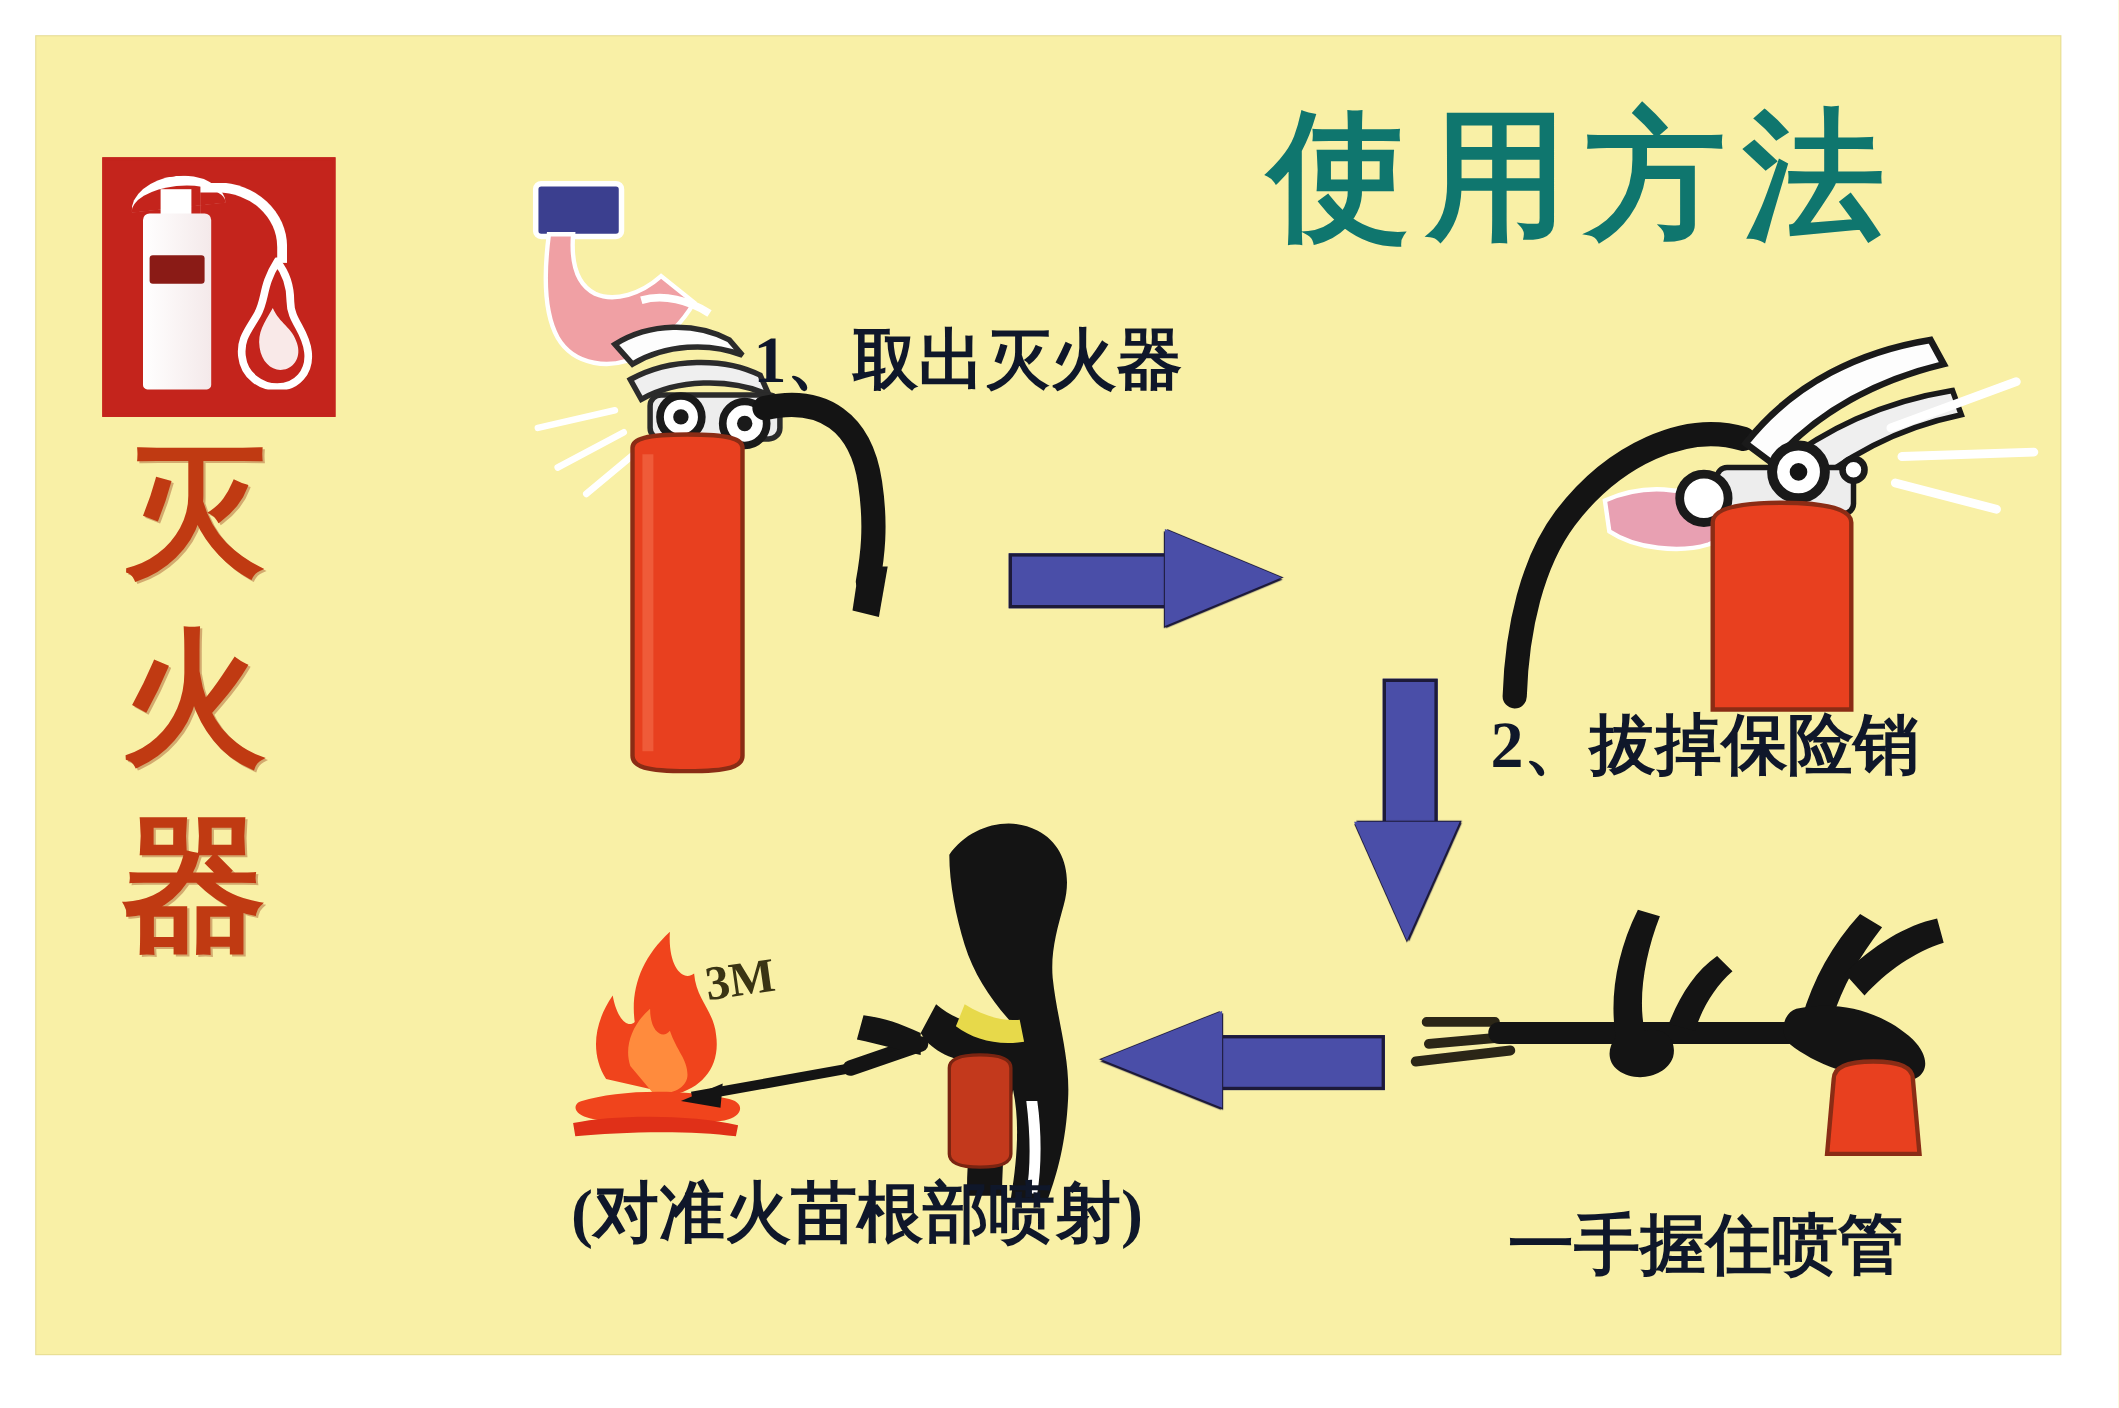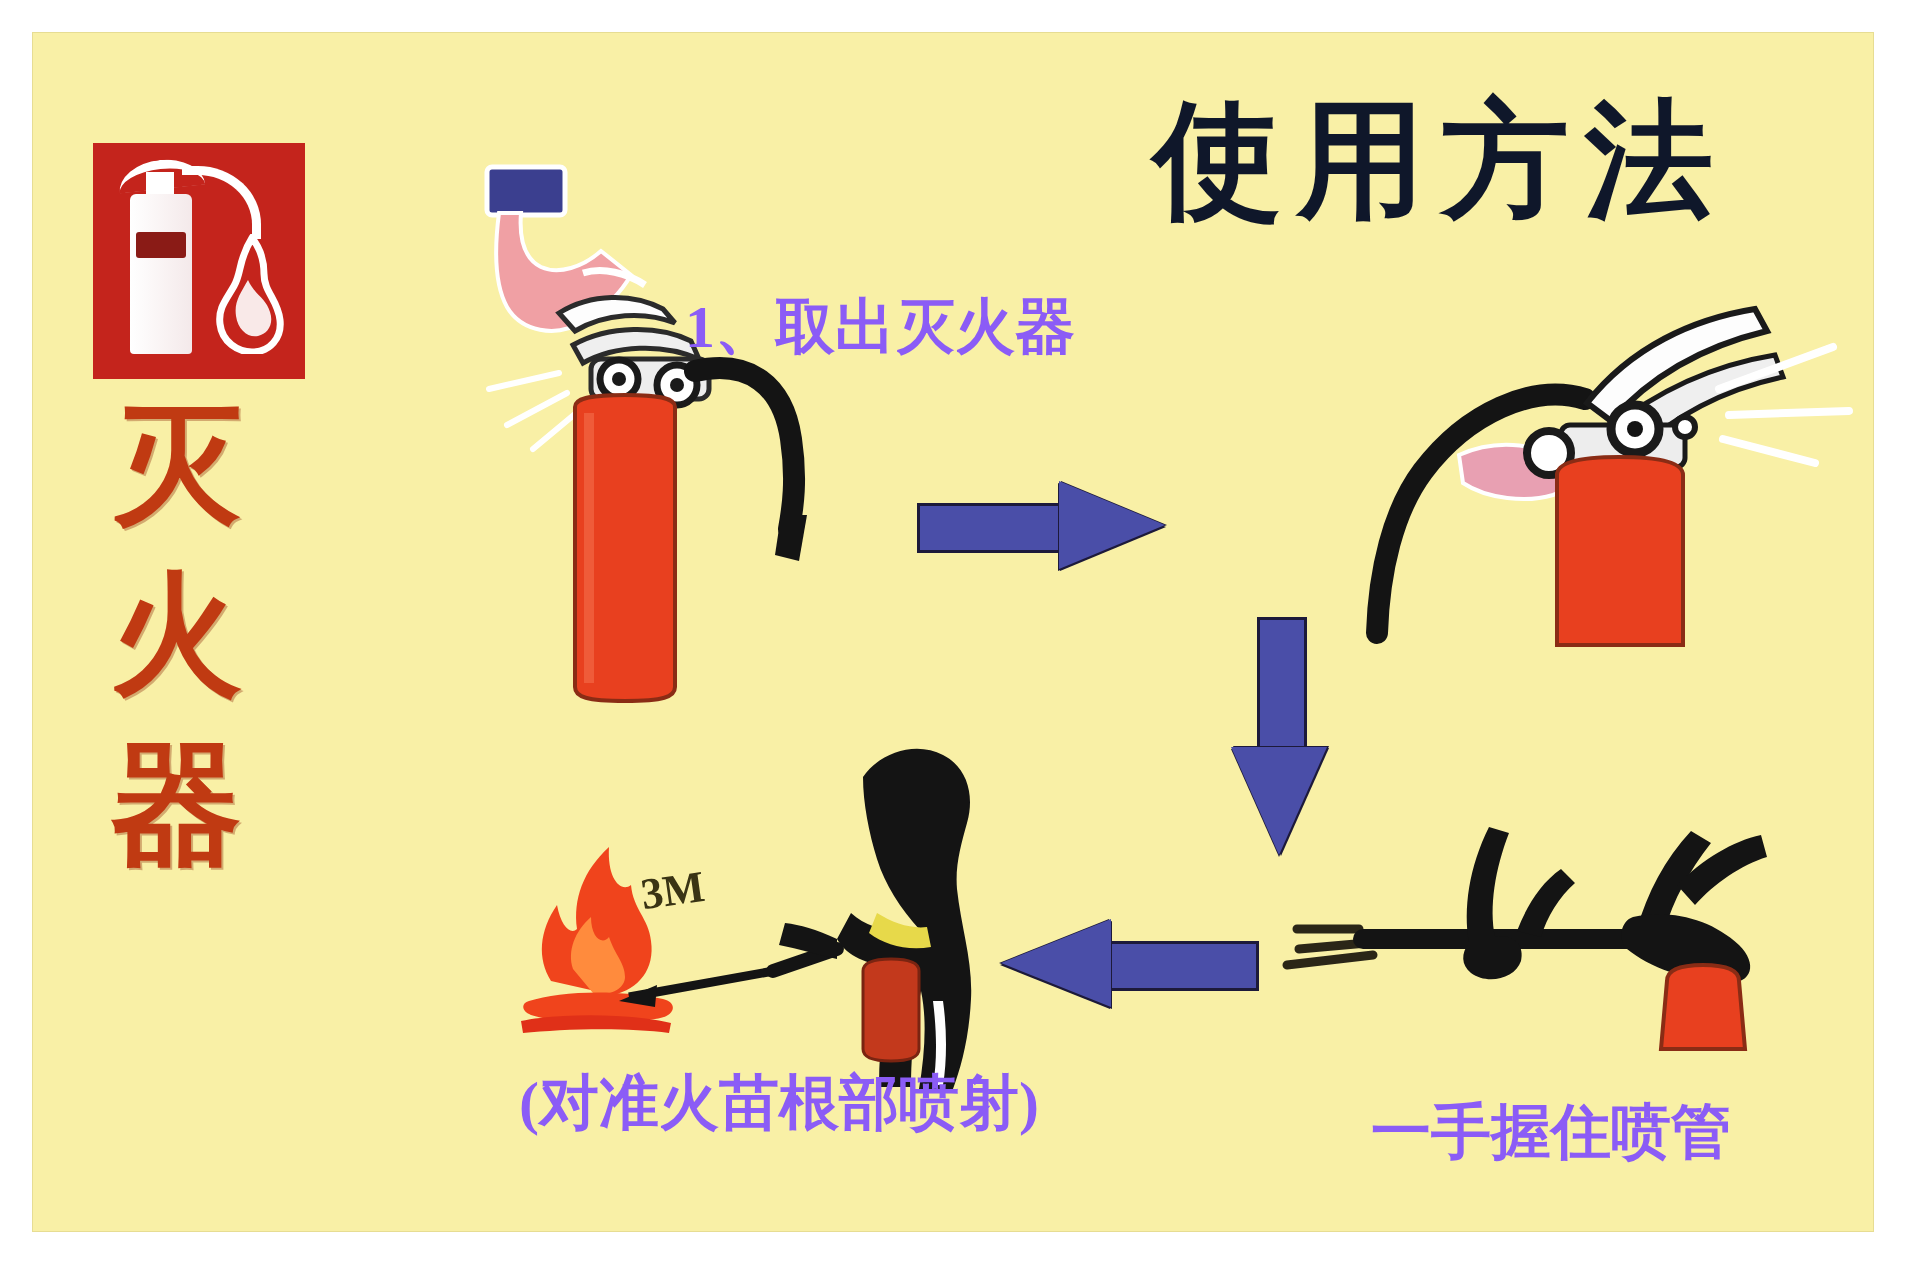--- a/index.html
+++ b/index.html
@@ -74,31 +74,31 @@
     letter-spacing:0;
     font-family:"Liberation Serif", serif;
     text-shadow:2px 2px 0 rgba(140,40,10,.35);
   }
   .vtitle span{display:block;}
 
   
   .heading{
     position:absolute; left:1120px; top:62px;
     font-size:128px; line-height:132px;
-    color:#0f172a;
+    color:#0f766e;
     font-weight:bold;
     letter-spacing:16px;
     white-space:nowrap;
     font-family:"Liberation Serif", serif;
   }
 
   
   .cap{
     position:absolute;
-    color:#8b5cf6;
+    color:#0f172a;
     font-size:60px;
     line-height:72px;
     font-weight:bold;
     white-space:nowrap;
     font-family:"Liberation Serif", serif;
   }
   #cap1{left:652px; top:258px;}
   #cap2{left:1322px; top:608px;}
   #cap3{left:1242px; top:1024px;}
   #cap3 .l2{display:block;margin-left:96px;margin-top:39px;}
@@ -298,20 +298,21 @@
   <div class="arrow" id="arrow-down">
     <div class="shaft"></div>
     <div class="head"></div>
   </div>
   <div class="arrow" id="arrow-left">
     <div class="shaft"></div>
     <div class="head"></div>
   </div>
 
   <div class="cap" id="cap1">1、取出灭火器</div>
+  <div class="cap" id="cap2">2、拔掉保险销</div>
   <div class="cap" id="cap3">
     <span class="l2">一手握住喷管</span>
   </div>
   <div class="cap" id="cap4">
     <span class="l2">(对准火苗根部喷射)</span>
   </div>
 
 </div>
 
 </body></html>

